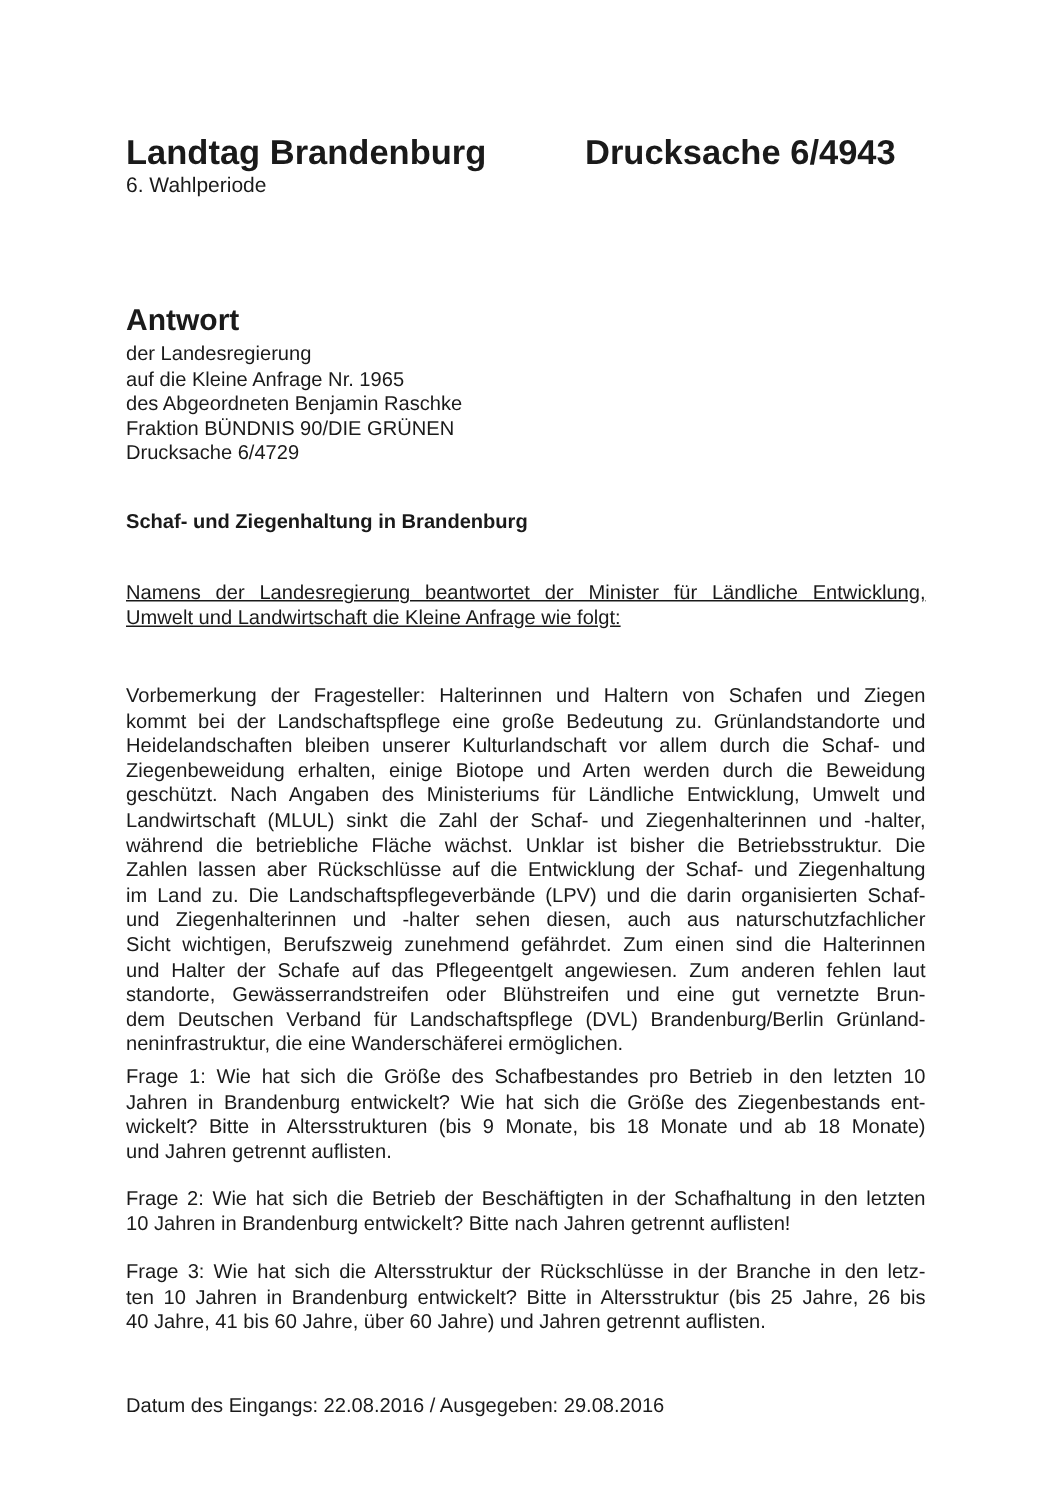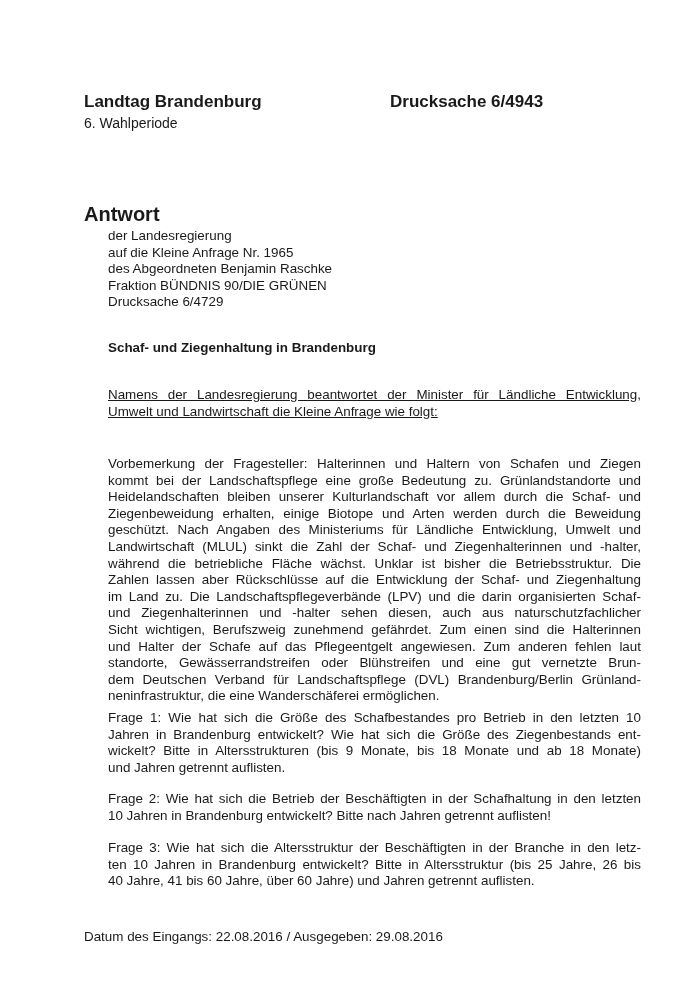--- a/index.html
+++ b/index.html
@@ -12,39 +12,38 @@
     width: 700px;
     height: 990px;
     background: #ffffff;
     font-family: "Liberation Sans", "DejaVu Sans", sans-serif;
     color: #1a1a1a;
     overflow: hidden;
   }
   .abs { position: absolute; }
 
   .header-title {
-    font-size: 17px;
+    font-size: 23px;
     font-weight: bold;
     line-height: 27px;
     white-space: nowrap;
   }
   .period {
     font-size: 14px;
     line-height: 16.6px;
   }
   .answer-heading {
     font-size: 20px;
     font-weight: bold;
     line-height: 23px;
   }
   .textblock {
     width: 533px;
     font-size: 13.4px;
     line-height: 16.6px;
-    margin-left: 24px;
   }
   .textblock .line {
     white-space: normal;
   }
   .justified .line {
     text-align: justify;
     text-align-last: justify;
   }
   .justified .line:last-child {
     text-align-last: left;
@@ -112,20 +111,20 @@
       <div class="line">wickelt? Bitte in Altersstrukturen (bis 9 Monate, bis 18 Monate und ab 18 Monate)</div>
       <div class="line">und Jahren getrennt auflisten.</div>
     </div>
 
   <div class="abs textblock justified" style="left:84px; top:791px;">
       <div class="line">Frage 2: Wie hat sich die Betrieb der Beschäftigten in der Schafhaltung in den letzten</div>
       <div class="line">10 Jahren in Brandenburg entwickelt? Bitte nach Jahren getrennt auflisten!</div>
     </div>
 
   <div class="abs textblock justified" style="left:84px; top:840px;">
-      <div class="line">Frage 3: Wie hat sich die Altersstruktur der Beschäftigten in der Branche in den letz-</div>
+      <div class="line">Frage 3: Wie hat sich die Altersstruktur der Rückschlüsse in der Branche in den letz-</div>
       <div class="line">ten 10 Jahren in Brandenburg entwickelt? Bitte in Altersstruktur (bis 25 Jahre, 26 bis</div>
       <div class="line">40 Jahre, 41 bis 60 Jahre, über 60 Jahre) und Jahren getrennt auflisten.</div>
     </div>
 
   <div class="abs footer-line" style="left:84px; top:929px;">Datum des Eingangs: 22.08.2016 / Ausgegeben: 29.08.2016</div>
 
 </div>
 
 </body></html>

